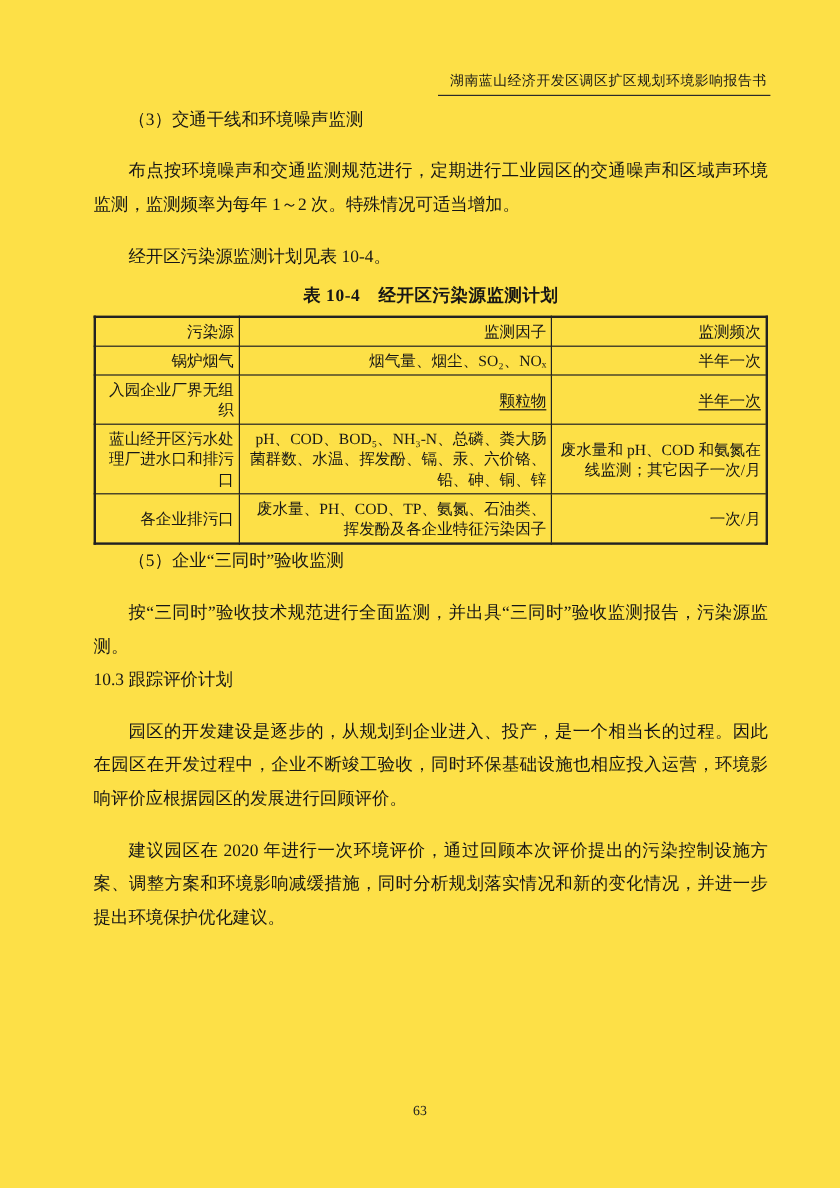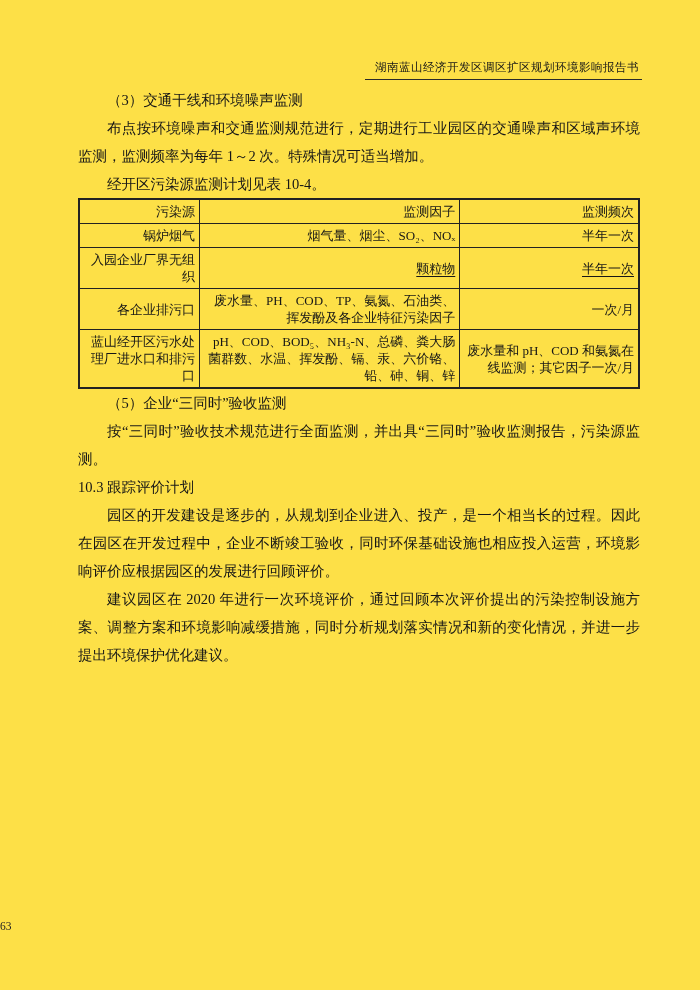--- a/index.html
+++ b/index.html
@@ -21,60 +21,61 @@
     border-bottom:1.5px solid #2a2a2a;
     padding:0 3px 4px 10px;
   }
   .content{
     position:absolute;left:78px;top:86px;width:562px;
   }
   .para,.heading{
     font-size:14.5px;line-height:28px;margin:0;
     text-align:justify;text-justify:inter-ideograph;
   }
-  .indent{text-indent:2em;}
+  .indent{text-indent:2em;margin-top:15px;}
   .section-heading{font-size:14.5px;line-height:28px;margin:0;}
   .table-title{
     text-align:center;font-weight:bold;font-size:14.5px;
     line-height:22px;margin:8px 0 5px 0;letter-spacing:.5px;
   }
   table.monitor{
     width:100%;border-collapse:collapse;
     border:2px solid #222;
     font-size:13px;
   }
   table.monitor th,table.monitor td{
     border:1px solid #222;
     text-align:right;vertical-align:middle;
     padding:3px 4px;line-height:17px;
     font-weight:normal;
   }
   td.cell-left{text-align:left;padding:3px 7px;}
   .u{text-decoration:underline;text-underline-offset:3px;}
   .page-number{
     position:absolute;bottom:58px;left:0;width:100%;
-    text-align:left;font-size:11.5px;color:#222;
+    text-align:center;font-size:11.5px;color:#222;
   }
 </style>
 </head>
 <body>
 
 <div class="page">
 
   <div class="running-header">
     <span class="hdr-text">湖南蓝山经济开发区调区扩区规划环境影响报告书</span>
   </div>
 
   <div class="content">
 
     <p class="section-heading indent">（3）交通干线和环境噪声监测</p>
     <p class="para indent">布点按环境噪声和交通监测规范进行，定期进行工业园区的交通噪声和区域声环境监测，监测频率为每年 1～2 次。特殊情况可适当增加。</p>
 
     <p class="para indent">经开区污染源监测计划见表 10-4。</p>
 
+    <p class="table-title">表 10-4　经开区污染源监测计划</p>
 
     <table class="monitor">
       <colgroup>
         <col style="width:21.5%">
         <col style="width:46.5%">
         <col style="width:32%">
       </colgroup>
       <thead>
         <tr>
           <th>污染源</th>
@@ -87,28 +88,28 @@
           <td>锅炉烟气</td>
           <td>烟气量、烟尘、SO₂、NOₓ</td>
           <td>半年一次</td>
         </tr>
         <tr>
           <td>入园企业厂界无组织</td>
           <td><span class="u">颗粒物</span></td>
           <td><span class="u">半年一次</span></td>
         </tr>
         <tr>
+          <td>蓝山经开区污水处理厂进水口和排污口</td>
+          <td>pH、COD、BOD₅、NH₃-N、总磷、粪大肠菌群数、水温、挥发酚、镉、汞、六价铬、铅、砷、铜、锌</td>
+          <td class="cell-left">废水量和 pH、COD 和氨氮在线监测；其它因子一次/月</td>
+        </tr>
+        <tr>
           <td>各企业排污口</td>
           <td>废水量、PH、COD、TP、氨氮、石油类、挥发酚及各企业特征污染因子</td>
           <td>一次/月</td>
-        </tr>
-        <tr>
-          <td>蓝山经开区污水处理厂进水口和排污口</td>
-          <td>pH、COD、BOD₅、NH₃-N、总磷、粪大肠菌群数、水温、挥发酚、镉、汞、六价铬、铅、砷、铜、锌</td>
-          <td class="cell-left">废水量和 pH、COD 和氨氮在线监测；其它因子一次/月</td>
         </tr>
       </tbody>
     </table>
 
     <p class="section-heading indent">（5）企业“三同时”验收监测</p>
     <p class="para indent">按“三同时”验收技术规范进行全面监测，并出具“三同时”验收监测报告，污染源监测。</p>
 
     <p class="section-heading">10.3  跟踪评价计划</p>
     <p class="para indent">园区的开发建设是逐步的，从规划到企业进入、投产，是一个相当长的过程。因此在园区在开发过程中，企业不断竣工验收，同时环保基础设施也相应投入运营，环境影响评价应根据园区的发展进行回顾评价。</p>
     <p class="para indent">建议园区在 2020 年进行一次环境评价，通过回顾本次评价提出的污染控制设施方案、调整方案和环境影响减缓措施，同时分析规划落实情况和新的变化情况，并进一步提出环境保护优化建议。</p>

